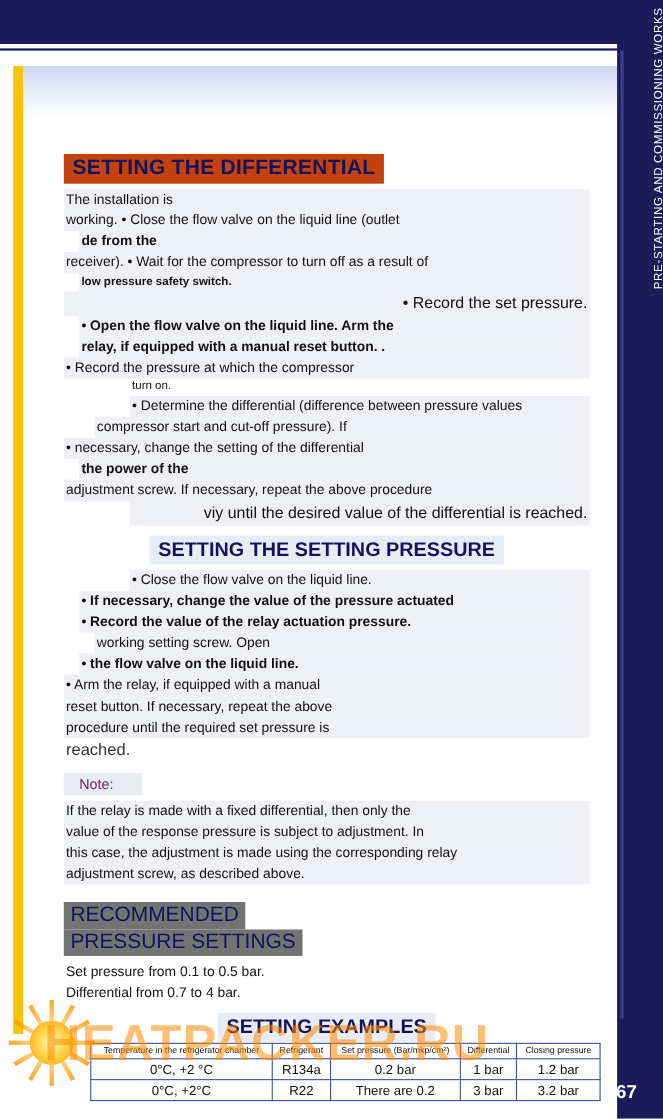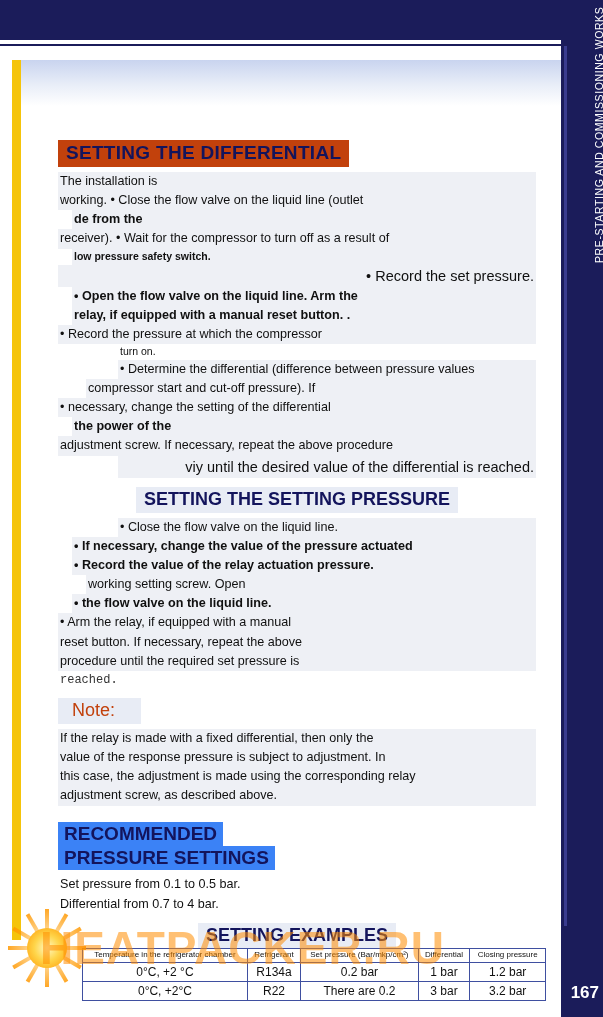--- a/index.html
+++ b/index.html
@@ -77,53 +77,53 @@
   .para{
     font-size:12.6px;
     line-height:1.52;
     color:#101010;
     margin:0;
   }
   .l{display:block;background:#eef0f5;padding:0 2px;}
   .plain{display:block;padding:0 2px;}
   .big{font-size:14.5px;text-align:right;}
   .sm{font-size:10.5px;}
-  .xs{font-size:12px;color:#333;font-family:Liberation Mono, monospace;}
+  .xs{font-size:15px;color:#333;}
   .indent1{margin-left:14px;font-weight:bold;}
   .indent2{margin-left:28px;}
   .indent3{margin-left:60px;}
   .gap{height:9px;}
   .gap-s{height:5px;}
   .gap-l{height:16px;}
   .recommend{
-    font-size:19px;color:#13145c;font-weight:700;line-height:1.18;
-    background:#3b82f6;display:inline-block;padding:1px 6px;
+    font-size:19px;color:#13145c;font-weight:400;line-height:1.18;
+    background:#737373;display:inline-block;padding:1px 6px;
   }
   .note-box{
     display:inline-block;background:#e8ecf5;padding:2px 26px 3px 14px;
-    color:#c2410c;font-size:18px;
+    color:#701a75;font-size:13px;
   }
   
   .tbl{
     position:absolute;left:82px;top:948px;width:464px;
     border-collapse:collapse;
     font-size:9px;
   }
   .tbl td,.tbl th{
     border:1px solid #3f4fa0;
     padding:2px 4px;
     color:#111;
     background:rgba(255,255,255,.55);
     vertical-align:middle;
   }
   .tbl th{font-weight:400;font-size:8px;line-height:1.1;}
   .tbl td.v{font-size:12px;text-align:center;}
   
   .pageno{
-    position:absolute;right:4px;bottom:14px;
+    position:absolute;right:24px;bottom:14px;
     color:#ffffff;font-size:17px;font-weight:600;
   }
   
   .wm{
     position:absolute;left:0;bottom:24px;width:603px;height:90px;
     pointer-events:none;
   }
   .wm-text{
     position:absolute;left:40px;top:18px;width:560px;
     font-size:46px;font-weight:700;letter-spacing:1px;

